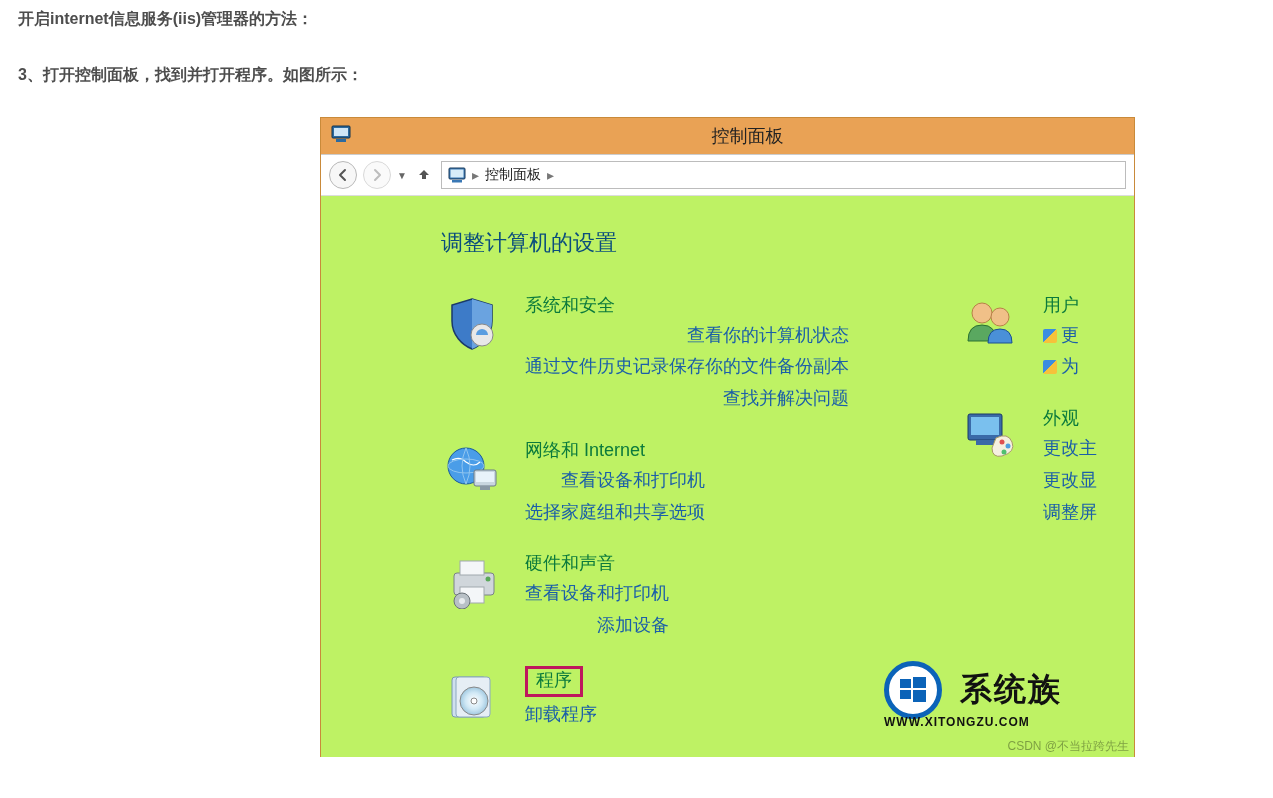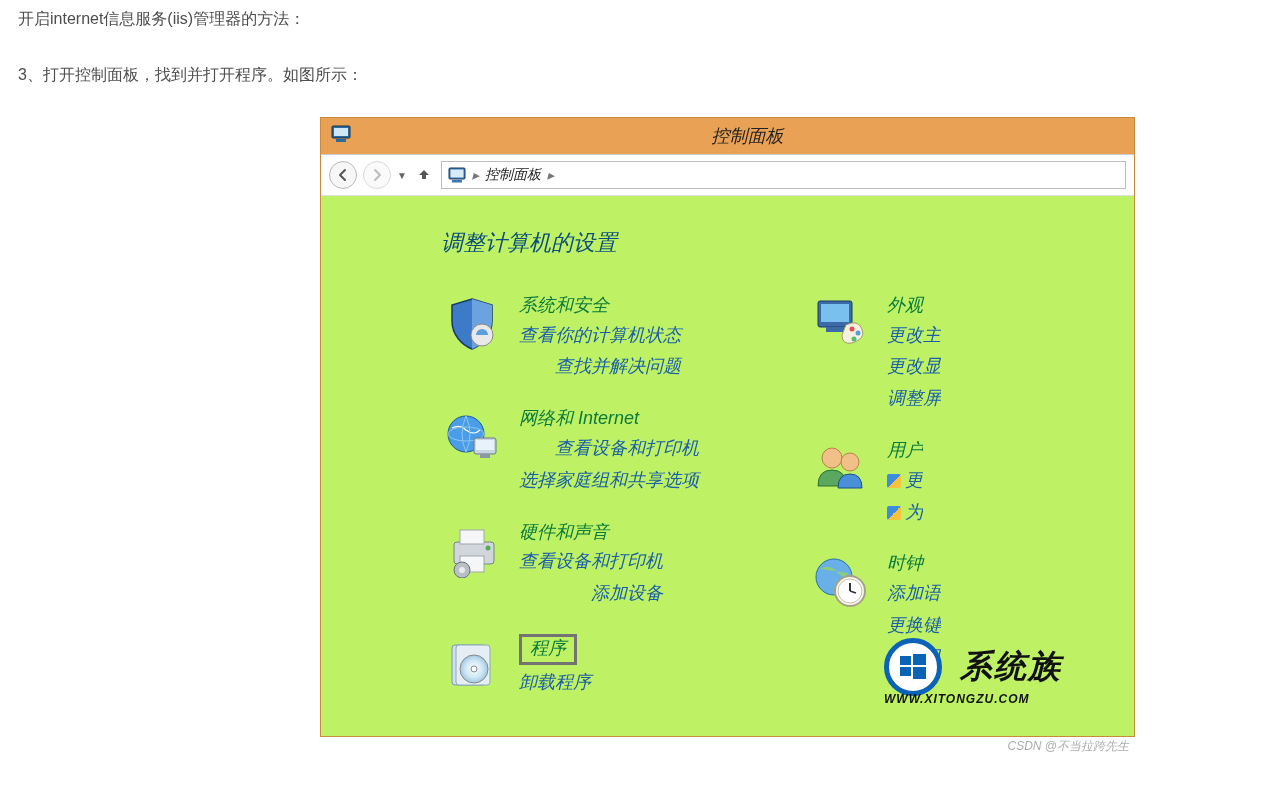--- a/index.html
+++ b/index.html
@@ -1,41 +1,41 @@
 <!DOCTYPE html>
 <html><head>
 <meta charset="utf-8">
 <style>
   * { box-sizing: border-box; margin: 0; padding: 0; }
   body { font-family: "Microsoft YaHei", Arial, sans-serif; background: #fff; color: #3d3d3d; font-size: 16px; width: 1273px; }
   .article { padding: 6px 0 0 18px; }
-  .article p { margin-bottom: 30px; font-size: 16px; line-height: 1.6; color: #4d4d4d;}
-  .shot-wrap { position: relative; margin-left: 320px; width: 827px; height: 640px; overflow: hidden; font-style: italic; }
+  .article p { margin-bottom: 30px; font-size: 16px; line-height: 1.6; color: #4d4d4d; font-weight: bold;}
+  .shot-wrap { position: relative; margin-left: 320px; width: 827px; height: 640px; overflow: hidden; }
   .win { width: 815px; border: 1px solid #c98a3a; }
   .titlebar { background: #e9a255; height: 36px; display: flex; align-items: center; color: #2b2b2b; }
   .titlebar .sys-icon { margin: 0 10px; }
   .titlebar .title { flex: 1; text-align: center; font-size: 18px; color:#222; }
   .navrow { background: #fff; height: 42px; border-top: 1px solid #ccc; border-bottom: 1px solid #ddd; display: flex; align-items: center; padding: 0 8px; gap: 6px; }
   .navbtn { width: 28px; height: 28px; border: 1px solid #b8b8b8; border-radius: 50%; display: flex; align-items: center; justify-content: center; color: #666; background: #f7f7f7; }
   .navbtn.disabled { opacity: .55; }
   .dropdown-caret { font-size: 10px; color: #666; }
   .up-arrow { font-size: 14px; color: #444; padding: 0 4px; }
   .addr { flex: 1; height: 28px; border: 1px solid #bcbcbc; display: flex; align-items: center; padding: 0 6px; font-size: 14px; color: #333; gap: 6px; background:#fff;}
   .addr .mini-icon svg { display:block; }
   .addr .crumb { color: #222; }
   .addr .sep { color: #777; }
   .content { background: #bef264; padding: 32px 0 30px 120px; min-height: 540px; position: relative; }
   .heading { color: #0b4e7c; font-size: 22px; margin-bottom: 36px; }
   .columns { display: flex; gap: 110px; }
   .col { display: flex; flex-direction: column; gap: 26px; }
-  .cat { display: flex; gap: 16px; }
+  .cat { display: flex; gap: 22px; }
   .cat .icon { width: 62px; height: 58px; display:flex; align-items:center; justify-content:center; }
   .cat .txt { display: flex; flex-direction: column; gap: 4px; }
   .cat .title { color: #0b7a3c; font-size: 18px; line-height: 1.3; }
-  .cat .title.boxed { border: 3px solid #737373; padding: 0 8px 2px 8px; display: inline-block; width: fit-content;}
+  .cat .title.boxed { border: 3px solid #be185d; padding: 0 8px 2px 8px; display: inline-block; width: fit-content;}
   .cat .sub { color: #1b5fa8; font-size: 18px; line-height: 1.55; text-align: right; }
   .cat .sub.shield::before { content:""; display:inline-block; width:14px; height:14px; margin-right:4px; vertical-align:-2px;
     background: linear-gradient(135deg,#3a8de0 0 50%, #f6c23a 50% 100%); border-radius:2px; }
   .right .cat .txt { max-width: 60px; overflow: hidden; white-space: nowrap; }
   .watermark-logo { position: absolute; right: 0; bottom: 30px; width: 250px; }
   .wm-top { display:flex; align-items:center; gap:18px; }
   .wm-badge { width:58px; height:58px; border:5px solid #0b63b8; border-radius:50%; display:flex; align-items:center; justify-content:center; background:#fff;}
   .wm-text { font-weight: 900; font-size: 32px; letter-spacing: 2px; color:#111;}
   .wm-url { font-size: 12px; font-weight:700; letter-spacing:1px; color:#111; margin-top:-4px;}
   .csdn { position:absolute; right:18px; bottom:2px; font-size:12px; color: rgba(0,0,0,.35);}
@@ -102,20 +102,21 @@
                 <svg width="56" height="56" viewBox="0 0 56 56">
                   <path d="M28 4 L48 10 V26 C48 40 38 50 28 54 C18 50 8 40 8 26 V10 Z" fill="#3d7bc8" stroke="#1a3a6a" stroke-width="1.5"></path>
                   <path d="M28 4 L48 10 V26 C48 40 38 50 28 54 V4 Z" fill="#6aa3e0"></path>
                   <circle cx="38" cy="40" r="11" fill="#e8e8e8" stroke="#888"></circle>
                   <path d="M32 40 A6 6 0 0 1 44 40" fill="#5a9de0"></path>
                 </svg>
               </div>
               <div class="txt">
                 <div class="title">系统和安全</div>
                 <div class="sub">查看你的计算机状态</div>
+                <div class="sub">通过文件历史记录保存你的文件备份副本</div>
                 <div class="sub">查找并解决问题</div>
               </div>
             </div>
             <div class="cat">
               <div class="icon">
                 <svg width="56" height="56" viewBox="0 0 56 56">
                   <circle cx="22" cy="26" r="18" fill="#4a9de8" stroke="#1a5a9a"></circle>
                   <path d="M8 20 Q16 16 22 22 Q30 28 36 22" stroke="#fff" fill="none" stroke-width="1.2"></path>
                   <ellipse cx="22" cy="26" rx="18" ry="7" fill="none" stroke="#8fc5f0" stroke-width="1"></ellipse>
                   <path d="M22 8 Q14 26 22 44 Q30 26 22 8" fill="none" stroke="#8fc5f0"></path>
@@ -166,67 +167,49 @@
               <div class="txt">
                 <div class="title boxed">程序</div>
                 <div class="sub">卸载程序</div>
               </div>
             </div>
           </div>
         <div class="col right" id="right-col">
             <div class="cat">
               <div class="icon">
                 <svg width="56" height="56" viewBox="0 0 56 56">
+                  <circle cx="20" cy="18" r="10" fill="#f0c088" stroke="#b88048"></circle>
+                  <path d="M6 46 Q6 30 20 30 Q34 30 34 46 Z" fill="#5aa860" stroke="#2a7030"></path>
+                  <circle cx="38" cy="22" r="9" fill="#f0c088" stroke="#b88048"></circle>
+                  <path d="M26 48 Q26 34 38 34 Q50 34 50 48 Z" fill="#4a90d8" stroke="#1a5090"></path>
+                </svg>
+              </div>
+              <div class="txt">
+                <div class="title">用户</div>
+                <div class="sub shield">更</div>
+                <div class="sub shield">为</div>
+              </div>
+            </div>
+            <div class="cat">
+              <div class="icon">
+                <svg width="56" height="56" viewBox="0 0 56 56">
                   <rect x="6" y="6" width="34" height="26" rx="2" fill="#3a6aa8" stroke="#1a3a68"></rect>
                   <rect x="9" y="9" width="28" height="18" fill="#7ac0ee"></rect>
                   <rect x="14" y="32" width="18" height="5" fill="#3a6aa8"></rect>
                   <path d="M34 30 Q46 24 50 34 Q54 44 40 48 Q30 50 30 40 Z" fill="#f5f0e0" stroke="#a89868"></path>
                   <circle cx="40" cy="34" r="2.5" fill="#e05050"></circle>
                   <circle cx="46" cy="38" r="2.5" fill="#50a0e0"></circle>
                   <circle cx="42" cy="44" r="2.5" fill="#50c070"></circle>
                 </svg>
               </div>
               <div class="txt">
                 <div class="title">外观</div>
                 <div class="sub">更改主</div>
                 <div class="sub">更改显</div>
                 <div class="sub">调整屏</div>
-              </div>
-            </div>
-            <div class="cat">
-              <div class="icon">
-                <svg width="56" height="56" viewBox="0 0 56 56">
-                  <circle cx="20" cy="18" r="10" fill="#f0c088" stroke="#b88048"></circle>
-                  <path d="M6 46 Q6 30 20 30 Q34 30 34 46 Z" fill="#5aa860" stroke="#2a7030"></path>
-                  <circle cx="38" cy="22" r="9" fill="#f0c088" stroke="#b88048"></circle>
-                  <path d="M26 48 Q26 34 38 34 Q50 34 50 48 Z" fill="#4a90d8" stroke="#1a5090"></path>
-                </svg>
-              </div>
-              <div class="txt">
-                <div class="title">用户</div>
-                <div class="sub shield">更</div>
-                <div class="sub shield">为</div>
-              </div>
-            </div>
-            <div class="cat">
-              <div class="icon">
-                <svg width="56" height="56" viewBox="0 0 56 56">
-                  <circle cx="22" cy="24" r="18" fill="#6ab0e8" stroke="#2a70a8"></circle>
-                  <path d="M8 16 Q18 10 26 20 Q34 28 36 20" fill="#8acc80" stroke="none"></path>
-                  <circle cx="38" cy="38" r="15" fill="#f8f8f0" stroke="#a8a088" stroke-width="2"></circle>
-                  <circle cx="38" cy="38" r="12" fill="#fff" stroke="#c8c0a8"></circle>
-                  <line x1="38" y1="38" x2="38" y2="30" stroke="#333" stroke-width="2"></line>
-                  <line x1="38" y1="38" x2="44" y2="40" stroke="#333" stroke-width="1.5"></line>
-                </svg>
-              </div>
-              <div class="txt">
-                <div class="title">时钟</div>
-                <div class="sub">添加语</div>
-                <div class="sub">更换键</div>
-                <div class="sub">更改日</div>
               </div>
             </div>
           </div>
       </div>
 
       <div class="watermark-logo">
         <div class="wm-top">
           <div class="wm-badge">
             <svg width="32" height="32" viewBox="0 0 32 32">
                 <rect x="3" y="5" width="11" height="9" fill="#0b63b8"></rect>

